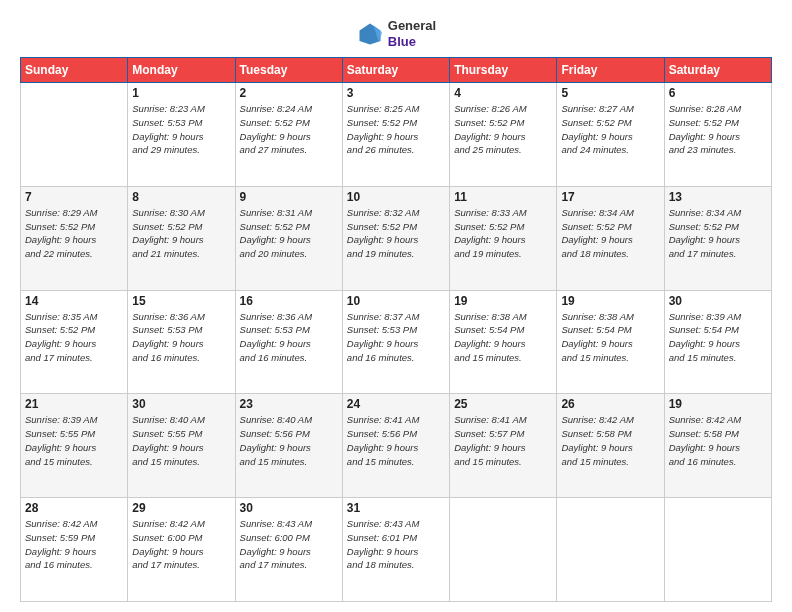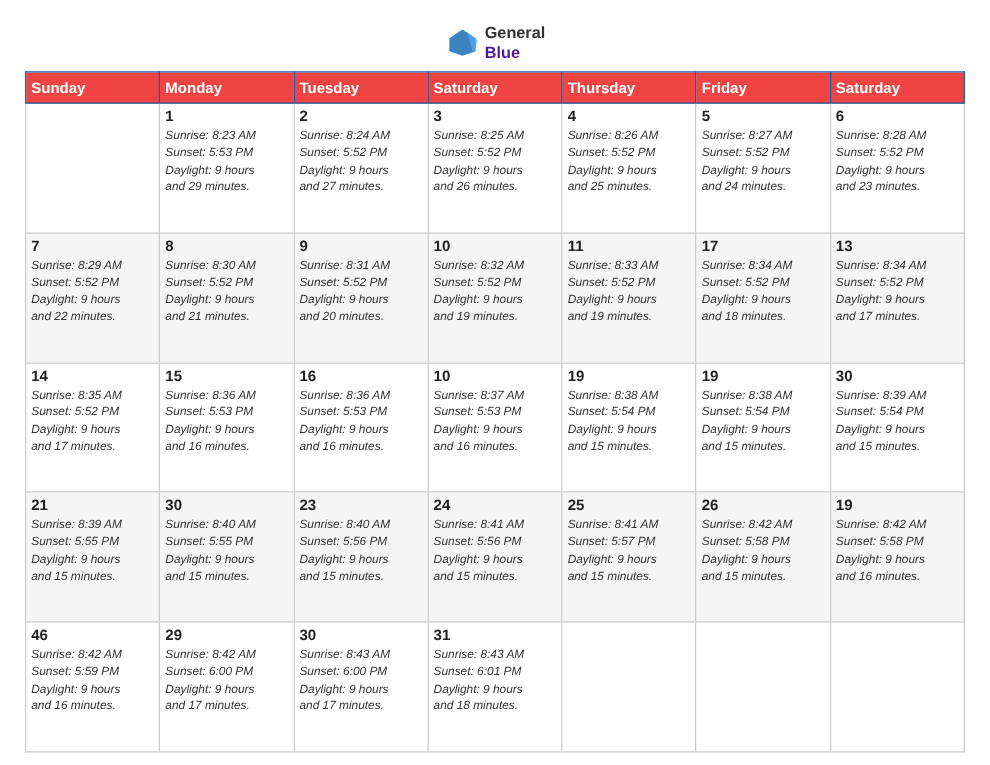--- a/index.html
+++ b/index.html
@@ -246,21 +246,21 @@
             <span class="day-number">26</span>
             <div class="day-info">Sunrise: 8:42 AM<br>Sunset: 5:58 PM<br>Daylight: 9 hours<br>and 15 minutes.</div>
           </td>
           <td>
             <span class="day-number">19</span>
             <div class="day-info">Sunrise: 8:42 AM<br>Sunset: 5:58 PM<br>Daylight: 9 hours<br>and 16 minutes.</div>
           </td>
         </tr>
         <tr>
           <td>
-            <span class="day-number">46</span>
+            <span class="day-number">28</span>
             <div class="day-info">Sunrise: 8:42 AM<br>Sunset: 5:59 PM<br>Daylight: 9 hours<br>and 16 minutes.</div>
           </td>
           <td>
             <span class="day-number">29</span>
             <div class="day-info">Sunrise: 8:42 AM<br>Sunset: 6:00 PM<br>Daylight: 9 hours<br>and 17 minutes.</div>
           </td>
           <td>
             <span class="day-number">30</span>
             <div class="day-info">Sunrise: 8:43 AM<br>Sunset: 6:00 PM<br>Daylight: 9 hours<br>and 17 minutes.</div>
           </td>

